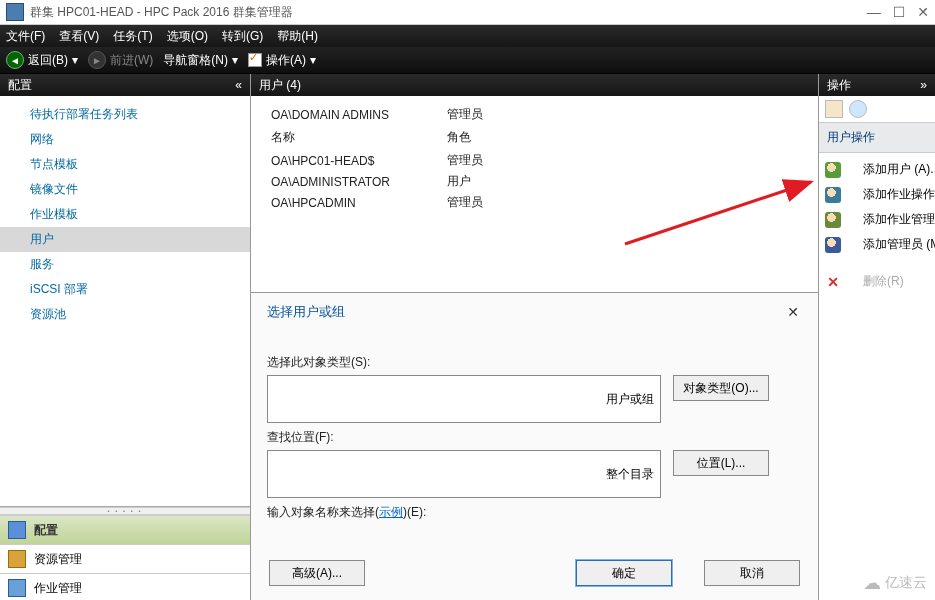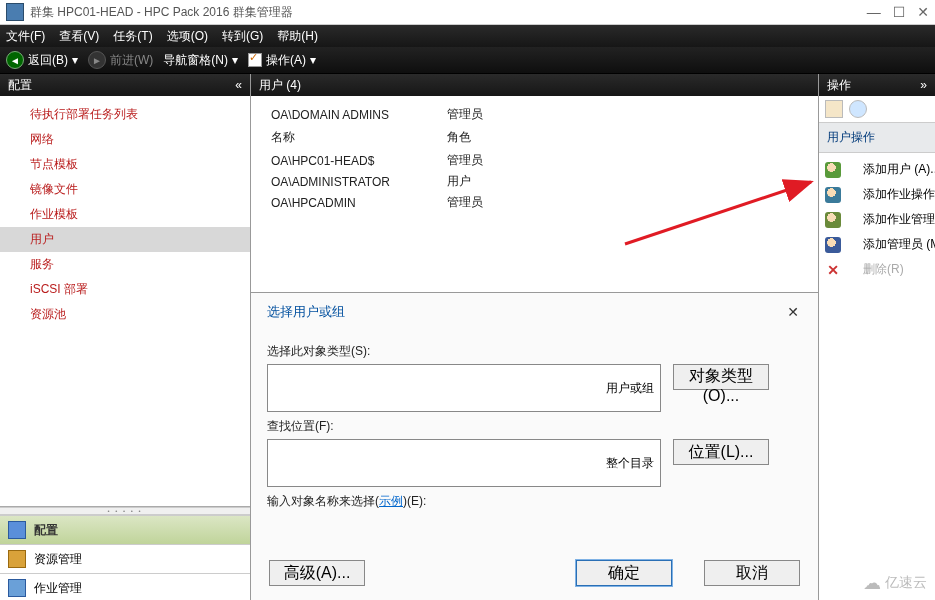--- a/index.html
+++ b/index.html
@@ -16,62 +16,62 @@
   .toolbar .arrow-circle.disabled { border-color:#555; background:#333; color:#888;}
   .toolbar .disabled { color: #888; }
   .toolbar .chk { width: 12px; height: 12px; border: 1px solid #999; background: #fff; display:inline-block; position:relative;}
   .toolbar .chk::after{content:"✓"; color:#c60; position:absolute; top:-3px; left:0; font-size:11px;}
   .content { display: flex; height: calc(600px - 24px - 22px - 26px); }
   .panel-header { background: linear-gradient(#2a2a2a,#161616); color: #fff; height: 22px; display: flex; align-items: center; padding: 0 8px; font-weight: 400; }
   .panel-header .chev { margin-left: auto; font-size: 12px; }
   
   .left { width: 250px; border-right: 1px solid #999; display: flex; flex-direction: column; }
   .nav-tree { flex:1; overflow:auto; padding: 6px 0; background:#fff; }
-  .nav-tree .item { padding: 4px 8px 4px 30px; color: #b91c1c; cursor:default; }
+  .nav-tree .item { padding: 4px 8px 4px 30px; color: #0369a1; cursor:default; }
   .nav-tree .item.selected { background: #d8d8d8; }
   .left-bottom { border-top: 1px solid #aaa; }
   .left-bottom .splitter { height: 6px; background:#f0f0f0; text-align:center; color:#888; font-size:6px; letter-spacing:2px; border-top:1px solid #ccc; border-bottom:1px solid #ccc;}
   .nav-section { display:flex; align-items:center; height: 28px; padding: 0 8px; gap:8px; border-top:1px solid #ccc; cursor:default;}
   .nav-section.active { background: linear-gradient(#dbe6c4,#c0d49a); font-weight: bold; color:#333; }
   .nav-section .sicon { width:16px; height:16px; }
   .sicon.config{background:#5a8fda;border:1px solid #2b5a9e;}
   .sicon.resource{background:#d9a23a;border:1px solid #9a6a10;}
   .sicon.job{background:#6aa0d8;border:1px solid #2b5a9e;}
   
   .middle { flex:1; display:flex; flex-direction:column; border-right:1px solid #999; position:relative; }
   .users-list { padding: 8px 12px; }
   .users-list table { border-collapse: collapse; width: 100%; }
   .users-list th { text-align:left; font-weight:normal; color:#222; padding: 4px 8px; }
   .users-list td { padding: 2px 8px; color:#222; }
   .arrow-overlay { position:absolute; pointer-events:none; left:0; top:0; width:100%; height:100%; }
   
   .dialog { position:absolute; left:0; right:0; bottom:0; top:218px; background:#fafafa; border-top:1px solid #999; padding: 10px 16px 4px 16px; display:flex; flex-direction:column; }
-  .dialog .dlg-title-row { display:flex; align-items:center; margin-bottom:16px; }
+  .dialog .dlg-title-row { display:flex; align-items:center; margin-bottom:27px; }
   .dialog .dlg-title { color:#004f9e; font-size:13px; }
   .dialog .dlg-close { margin-left:auto; width:18px; height:18px; display:flex; align-items:center; justify-content:center; color:#333; font-size:14px; cursor:default;}
   .dialog label { display:block; margin: 6px 0 4px 0; color:#222; }
   .dialog .exlink { color:#0066cc; text-decoration:underline; }
   .dialog .row { display:flex; gap:12px; align-items:flex-start; }
   .dialog input[type=text] { border:1px solid #888; padding: 16px 6px; font-family:inherit; font-size:12px; background:#fff;text-align:right; }
   .dialog textarea { border:1px solid #888; padding: 4px 6px; font-family:inherit; font-size:12px; background:#fff; resize:none; }
   .dialog input.ro { width: 380px; }
-  .dialog .btn { width: 96px; height: 26px; border:1px solid #888; background:#efefef; cursor:default; font-family:inherit; font-size:16px;}
+  .dialog .btn { width: 96px; height: 26px; border:1px solid #888; background:#efefef; cursor:default; font-family:inherit; font-size:12px;}
   .dialog .btn.primary { border:1px solid #2a6fb5; outline:1px solid #7fb2e5; }
   .dialog .buttons { display:flex; gap:32px; margin-top:auto; padding: 10px 2px 12px 2px; }
   .dialog .buttons .spacer { flex:1; }
   
   .right { width: 116px; display:flex; flex-direction:column; }
   .right-tools { display:flex; gap:6px; padding:4px 6px; border-bottom:1px solid #ccc; }
   .right-tools .ticon { width:16px; height:16px; border:1px solid #bbb; }
   .ticon.clip{background:#f5e6c8;}
   .ticon.help{background:#cfe6ff; border-radius:50%;}
   .right-header { background:#e8eaec; padding:6px 8px; color:#003a7a; font-weight:normal; border-bottom:1px solid #ccc;}
   .action-list { padding:4px 0; }
   .action-item { display:flex; align-items:center; gap:22px; padding: 4px 6px; cursor:default; white-space:nowrap; overflow:hidden; }
-  .action-item.disabled { color:#aaa; }
+  .action-item.disabled { color:#aaa;margin-top:12px; }
   .aicon { width:16px; height:16px; flex-shrink:0; }
   .aicon.user{ background: radial-gradient(circle at 40% 35%, #f8dcb6 30%, transparent 31%), #599a3a; border-radius:3px;}
   .aicon.user.op{ background: radial-gradient(circle at 40% 35%, #f8dcb6 30%, transparent 31%), #3a7a9a;}
   .aicon.user.job{ background: radial-gradient(circle at 40% 35%, #f8dcb6 30%, transparent 31%), #6a8a3a;}
   .aicon.user.admin{ background: radial-gradient(circle at 40% 35%, #f8dcb6 30%, transparent 31%), #3a5a9a;}
   .aicon.del::before{content:"✕"; color:#c33; font-weight:bold; font-size:14px; line-height:16px; display:block; text-align:center;}
   .aicon.del{ }
   .watermark { position:absolute; right:8px; bottom:6px; color:#bbb; font-size:14px; display:flex; align-items:center; gap:4px; pointer-events:none;}
   .watermark .cloud{ font-size:18px; }
 </style>

